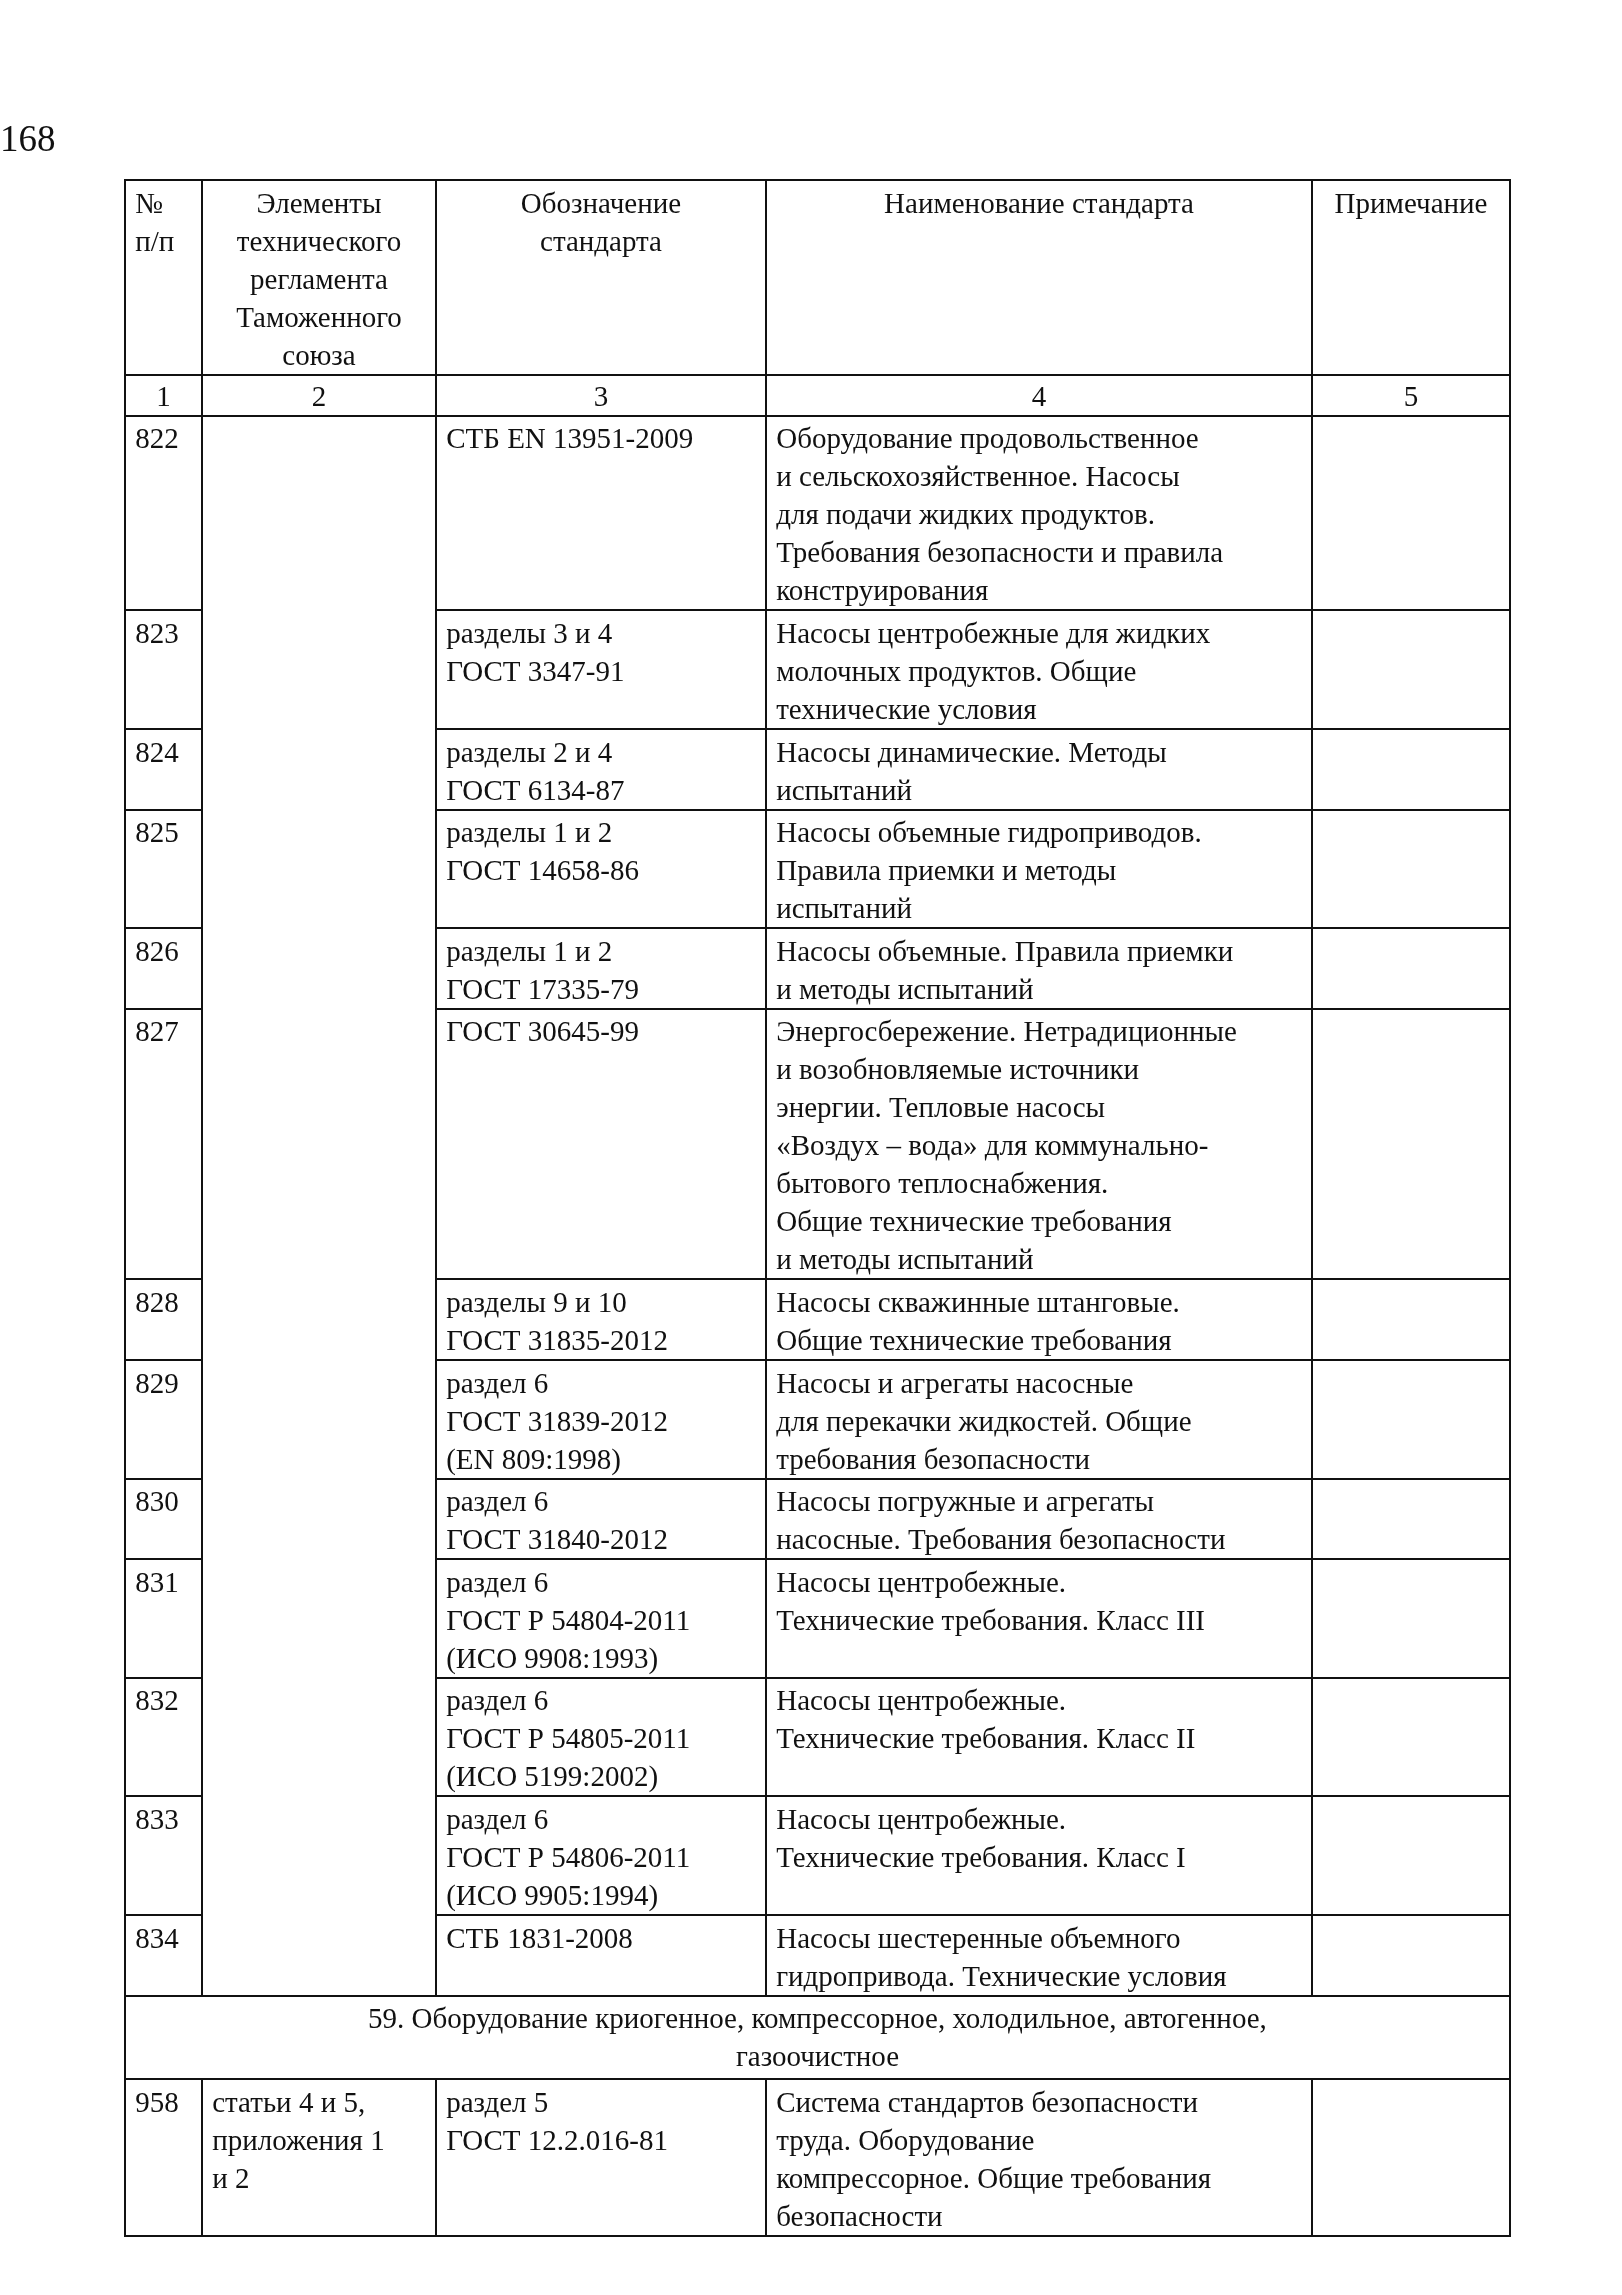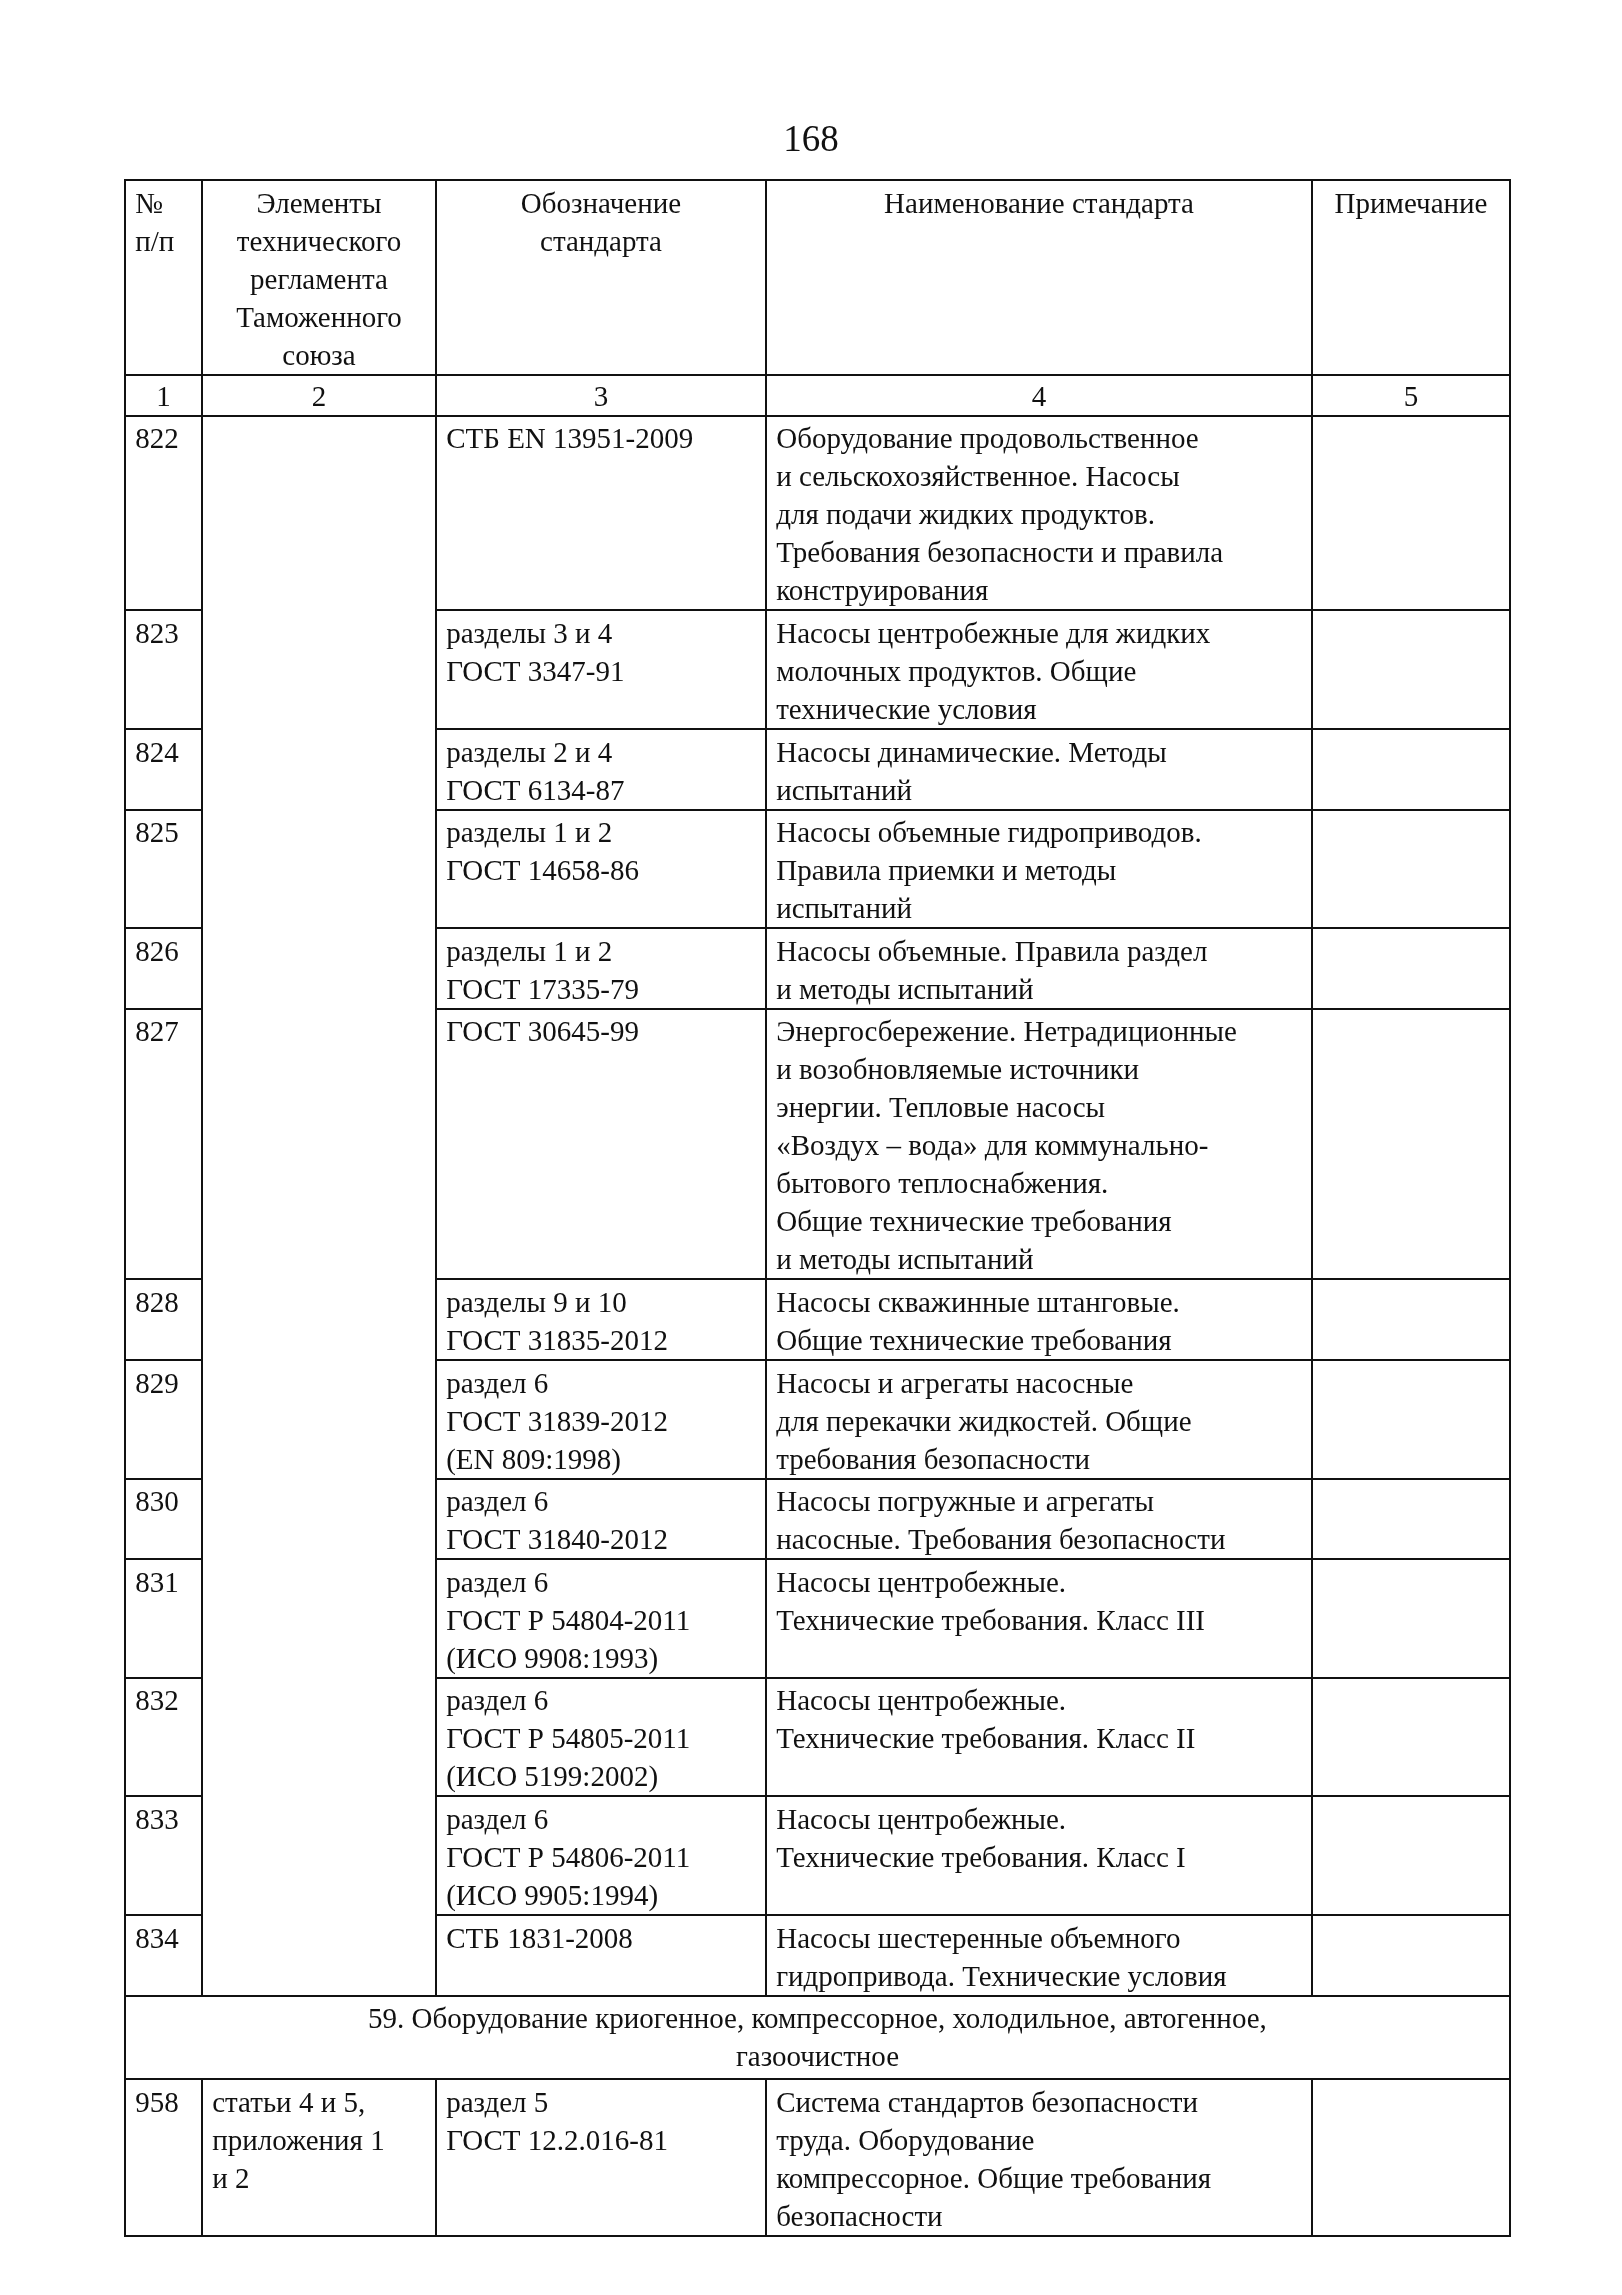--- a/index.html
+++ b/index.html
@@ -1,18 +1,18 @@
 <!DOCTYPE html>
 <html style="font-size:10.5px"><head>
 <meta charset="utf-8">
 <style>
   html, body { margin:0; padding:0; background:#ffffff; }
   body { width:1622px; height:2295px; position:relative; overflow:hidden;
          font-family:"Liberation Serif", "DejaVu Serif", serif; color:#111; }
-  .page-number { position:absolute; top:118px; left:0; width:1622px; text-align:center;
+  .page-number { position:absolute; top:118px; left:0; width:1622px; text-align:left;
                  font-size:37px; line-height:42px; }
   table.std { position:absolute; left:124px; top:179px; width:1386px;
               border-collapse:collapse; table-layout:fixed; }
   table.std td, table.std th { border:2px solid #111; vertical-align:top;
               font-size:29px; line-height:38px; padding:2.6px 9.2px 0 9.2px; font-weight:normal;
               white-space:pre-line; }
   col.c1 { width:77px; } col.c2 { width:234px; } col.c3 { width:330px; }
   col.c4 { width:546px; } col.c5 { width:198px; }
   th { text-align:center; }
   th.c1h { text-align:left; padding-left:5.2px; }
@@ -105,21 +105,21 @@
 ГОСТ 14658-86</td>
     <td>Насосы объемные гидроприводов.
 Правила приемки и методы
 испытаний</td>
     <td></td>
   </tr>
   <tr class="rh-826">
     <td class="num">826</td>
     <td>разделы 1 и 2
 ГОСТ 17335-79</td>
-    <td>Насосы объемные. Правила раздел
+    <td>Насосы объемные. Правила приемки
 и методы испытаний</td>
     <td></td>
   </tr>
   <tr class="rh-827">
     <td class="num">827</td>
     <td>ГОСТ 30645-99</td>
     <td>Энергосбережение. Нетрадиционные
 и возобновляемые источники
 энергии. Тепловые насосы
 «Воздух – вода» для коммунально-

